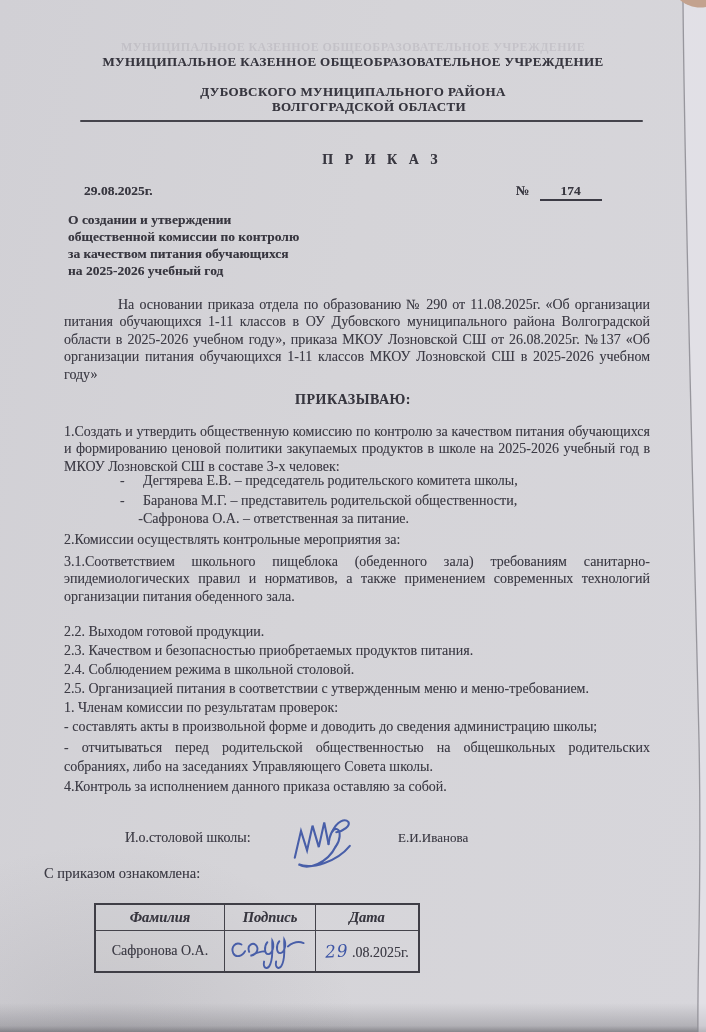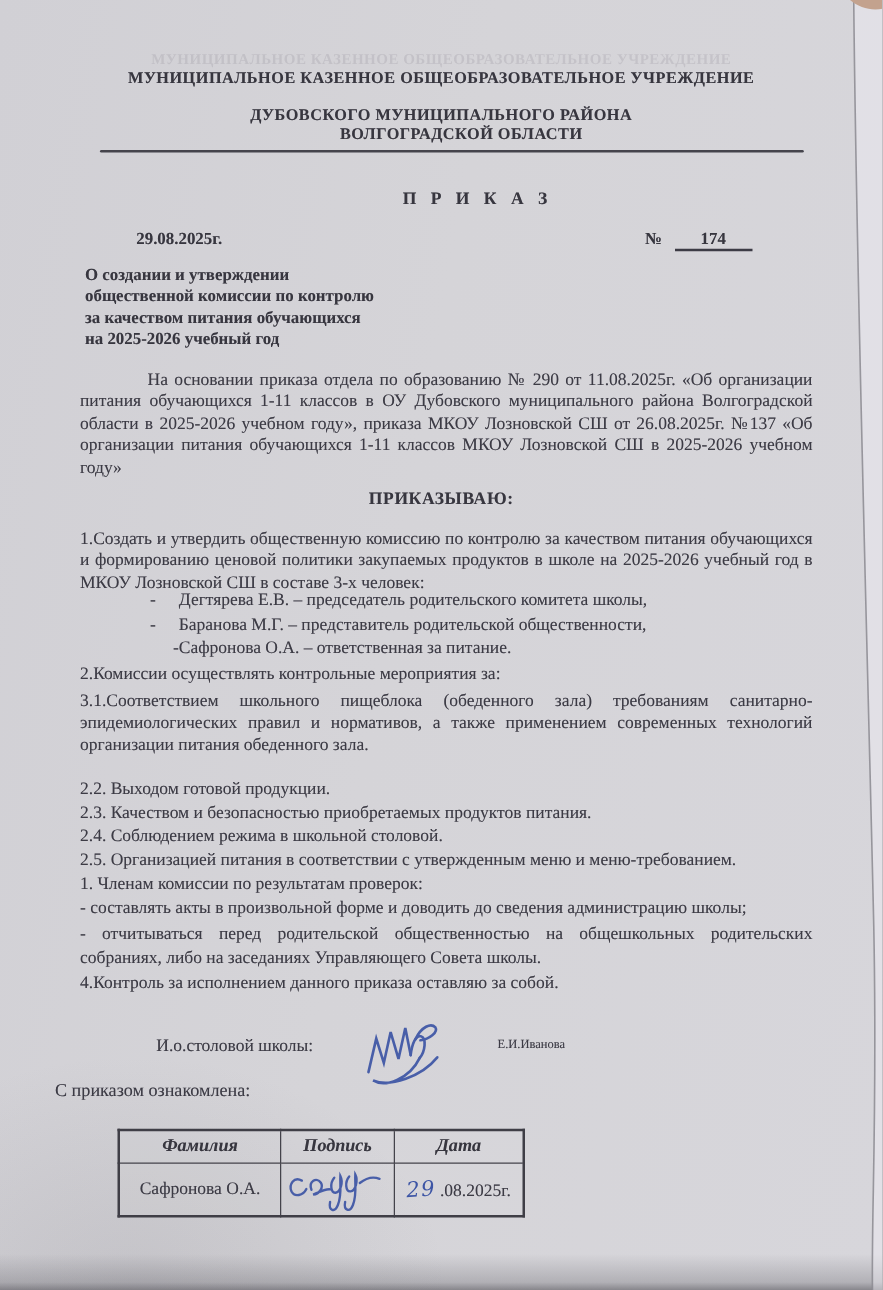--- a/index.html
+++ b/index.html
@@ -13,37 +13,37 @@
     color:#3c3b45;
   }
   .abs{position:absolute;}
   .doc-text{text-shadow:0 0 .5px rgba(60,59,69,.38);}
   .ghost{top:40px;left:0;width:100%;text-align:center;font-weight:bold;font-size:12px;
          color:rgba(60,59,69,.11);letter-spacing:.4px;}
   .hline{left:0;width:100%;text-align:center;font-weight:bold;font-size:13px;letter-spacing:.4px;color:#37363f;}
   .h1{top:54px;} .h2{top:69px;} .h3{top:84px;} .h4{top:99px;margin-left:16px;}
   .rule{top:120px;left:80px;width:563px;height:2px;background:#45444c;border-radius:1px;}
   .doc-type{top:152px;left:0;width:100%;text-align:center;font-weight:bold;font-size:14px;letter-spacing:4px;color:#37363f;padding-left:29px;}
-  .date{top:183px;left:109px;font-weight:bold;font-size:13.5px;color:#37363f;}
+  .date{top:183px;left:84px;font-weight:bold;font-size:13.5px;color:#37363f;}
   .number{top:183px;left:516px;font-weight:bold;font-size:13.5px;color:#37363f;}
   .number .val{display:inline-block;min-width:56px;text-align:center;border-bottom:2px solid #3c3b45;
                margin-left:10px;padding:0 3px;}
   .subject{top:211px;left:68px;font-weight:bold;font-size:13.5px;line-height:17px;color:#37363f;}
   .para{left:64px;width:586px;font-size:14px;line-height:17.4px;text-align:justify;margin:0;}
   .preamble{top:296px;text-indent:54px;}
   .resolution{top:392px;left:0;width:100%;text-align:center;font-weight:bold;font-size:14px;letter-spacing:.5px;color:#37363f;}
   .item1{top:423px;}
   .member{left:120px;font-size:14px;}
   .m0{top:473px;} .m1{top:493px;} .m2{top:511px;text-align:right;}
   .dash{display:inline-block;width:23px;}
   .line{left:64px;font-size:14px;}
   .i2{top:532px;} .i21{top:553px;} .i22{top:624px;} .i23{top:643px;} .i24{top:662px;}
   .i25{top:681px;} .i3{top:700px;} .i3a{top:719px;} .i3b{top:738px;line-height:19px;} .i4{top:779px;}
   .sig-role{top:830px;left:125px;font-size:14px;}
-  .sig-name{top:830px;left:398px;font-size:10px;}
+  .sig-name{top:830px;left:398px;font-size:13px;}
   .ack{top:865px;left:44px;font-size:14.5px;}
   .ack-table{position:absolute;left:94px;top:903px;border-collapse:collapse;table-layout:fixed;
              background:rgba(255,255,255,.04);}
   .ack-table th,.ack-table td{border:1.6px solid #44434b;overflow:visible;}
   .ack-table{border:2.2px solid #3f3e46;}
   .ack-table th{font-weight:bold;font-style:italic;font-size:14.5px;height:23px;text-align:center;color:#37363f;}
   .ack-table td{font-size:14px;height:27px;text-align:center;}
   .c-name{width:126px;} .c-sign{width:88px;position:relative;} .c-date{width:100px;}
   .hw{color:#3d55a5;font-family:"DejaVu Serif",serif;font-style:italic;}
   .hw-day{font-size:17px;letter-spacing:1px;display:inline-block;transform:rotate(-4deg);margin-right:3px;}

